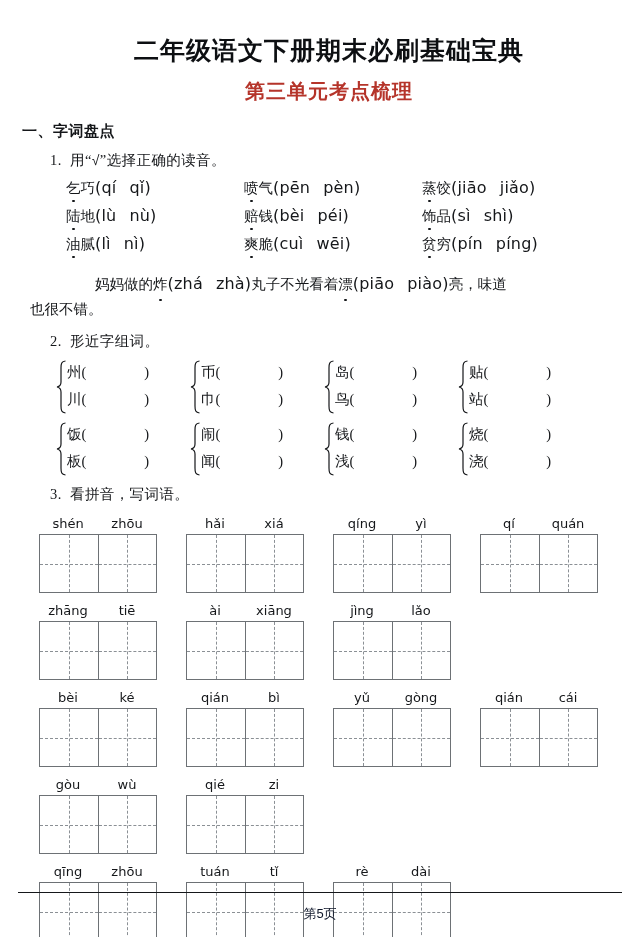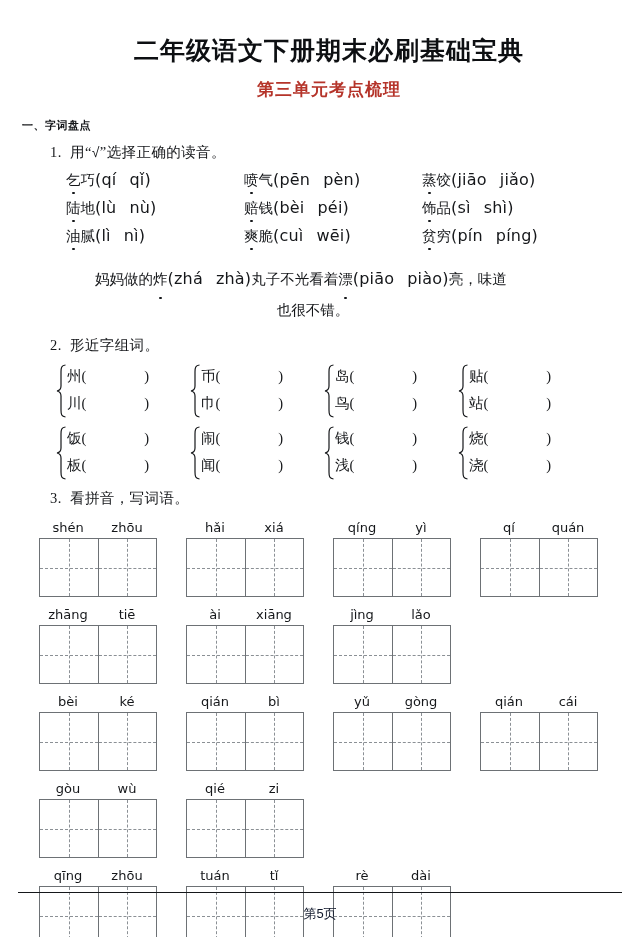--- a/index.html
+++ b/index.html
@@ -26,28 +26,28 @@
     font-weight:bold;
     font-size:25px;
     letter-spacing:1px;
     margin:8px 0 0 0;
     color:#0d0f12;
   }
   .doc-subtitle{
     text-align:center;
     font-family:"Liberation Sans","DejaVu Sans",sans-serif;
     font-weight:bold;
-    font-size:17px;
+    font-size:20px;
     letter-spacing:1px;
     margin:11px 0 0 0;
   }
   .section-heading{
     font-family:"Liberation Sans","DejaVu Sans",sans-serif;
     font-weight:bold;
-    font-size:11px;
+    font-size:15px;
     margin:17px 0 0 4px;
     letter-spacing:.5px;
   }
 
   
   .exercise{margin:10px 0 0 0;}
   .ex-head{
     display:flex;
     align-items:baseline;
     margin-left:32px;
@@ -93,24 +93,24 @@
   .py{
     font-family:"DejaVu Sans","Liberation Sans",sans-serif;
     font-size:16px;
     letter-spacing:.2px;
   }
   .py .gap{display:inline-block;width:13px;}
 
   .sentence{
     margin:9px 0 0 48px;
     font-size:14.5px;
-    line-height:31px;
+    line-height:25px;
     width:530px;
   }
-  .sentence .cont{margin-left:-36px;display:block;text-align:center;}
+  .sentence .cont{margin-left:-36px;display:block;}
 
   
   .pairs{margin:8px 0 0 38px;}
   .pair-row{
     display:flex;
     margin-bottom:8px;
   }
   .pair-group{
     width:134px;
     flex:0 0 134px;

